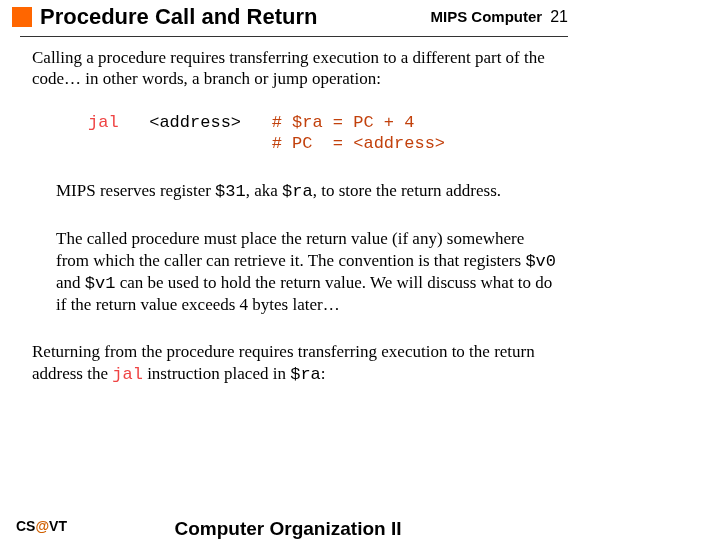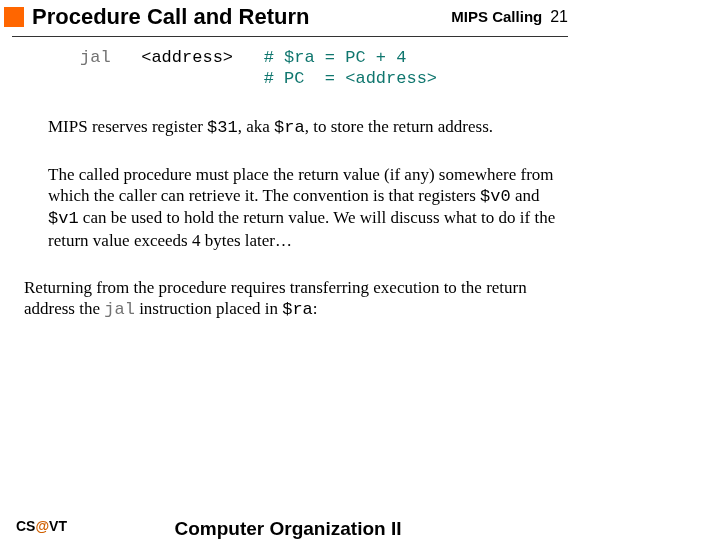--- a/index.html
+++ b/index.html
@@ -7,20 +7,21 @@
   body {
     font-family: "Times New Roman", Times, serif;
     background: #fff;
     color: #000;
     position: relative;
   }
   .slide {
     width: 576px;
     height: 540px;
     position: relative;
+    padding-left: 8px;
   }
   .header {
     display: flex;
     align-items: center;
     padding: 4px 8px 2px 4px;
   }
   .bullet-square {
     width: 20px;
     height: 20px;
     background: #ff6600;
@@ -59,22 +60,22 @@
   }
   .para { margin-bottom: 22px; }
   .para-tight { margin-bottom: 26px; margin-left: 24px; }
   .codeblock {
     font-family: "Courier New", Courier, monospace;
     font-size: 17px;
     white-space: pre;
     margin: 0 0 26px 56px;
     line-height: 1.25;
   }
-  .codeblock .kw, .mono-orange { color: #737373; font-family: "Courier New", Courier, monospace; }
-  .codeblock .cmt { color: #0f766e; }
+  .codeblock .kw, .mono-orange { color: #ef4444; font-family: "Courier New", Courier, monospace; }
+  .codeblock .cmt { color: #c2410c; }
   .mono { font-family: "Courier New", Courier, monospace; }
   .footer {
     position: absolute;
     bottom: 6px;
     left: 0;
     right: 0;
     display: flex;
     align-items: baseline;
     justify-content: space-between;
     padding: 0 10px 0 16px;
@@ -99,28 +100,29 @@
 </style>
 </head>
 <body>
 
 <div class="slide">
 
   <div class="header">
     <div class="bullet-square"></div>
     <div class="title">Procedure Call and Return</div>
     <div class="top-right">
-      <span class="section-label">MIPS Calling</span>
+      <span class="section-label">MIPS Computer</span>
       <span class="page-number">21</span>
     </div>
   </div>
   <hr class="rule">
 
   <div class="content">
 
+    <p class="para">Calling a procedure requires transferring execution to a different part of the code… in other words, a branch or jump operation:</p>
 
     <div class="codeblock"><span class="kw">jal</span>   <span>&lt;address&gt;</span>   <span class="cmt"># $ra = PC + 4</span>
                   <span class="cmt"># PC  = &lt;address&gt;</span></div>
 
     <p class="para-tight"><span>MIPS reserves register </span><span class="mono">$31</span><span>, aka </span><span class="mono">$ra</span><span>, to store the return address.</span></p>
 
     <p class="para-tight"><span>The called procedure must place the return value (if any) somewhere from which the caller can retrieve it.  The convention is that registers </span><span class="mono">$v0</span><span> and </span><span class="mono">$v1</span><span> can be used to hold the return value.  We will discuss what to do if the return value exceeds 4 bytes later…</span></p>
 
     <p class="para"><span>Returning from the procedure requires transferring execution to the return address the </span><span class="mono-orange">jal</span><span> instruction placed in </span><span class="mono">$ra</span><span>:</span></p>
 

